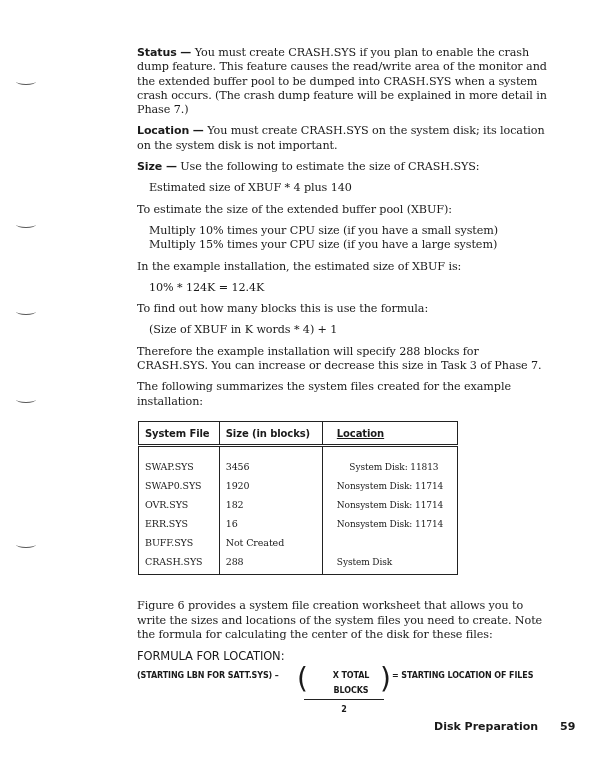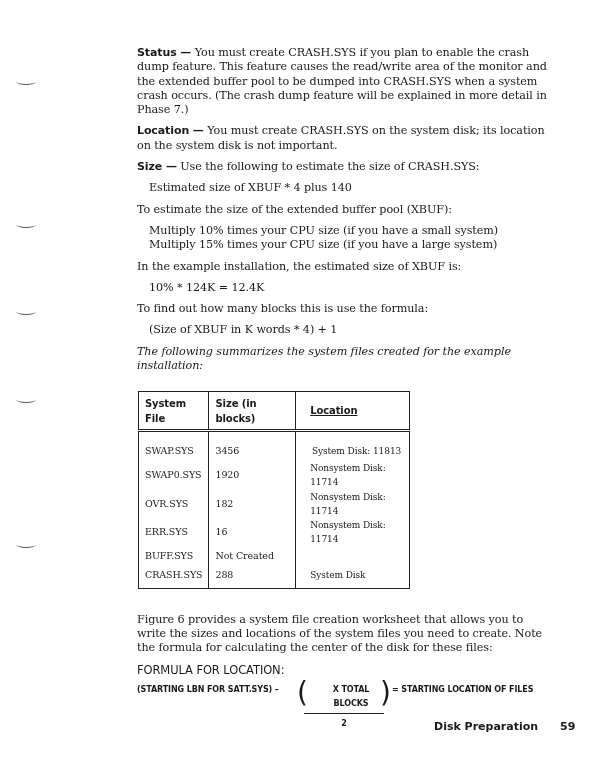--- a/index.html
+++ b/index.html
@@ -3,21 +3,21 @@
 <meta charset="utf-8">
 <style>
   html, body { margin: 0; padding: 0; }
   body { width: 604px; height: 783px; background: #ffffff; position: relative; overflow: hidden;
          font-family: "DejaVu Serif", "Liberation Serif", serif; color: #1a1a1a; }
   .page { position: absolute; left: 137px; top: 46px; width: 410px; font-size: 11.2px; line-height: 14.3px; letter-spacing: -0.1px; }
   .para { margin: 0 0 7px 0; }
   .bold-lead { font-family: "DejaVu Sans", "Liberation Sans", sans-serif; font-weight: bold; font-size: 11px; }
   .indent { margin: 0 0 7px 12px; }
   .indent div { line-height: 14.3px; }
-  table.sys { border-collapse: collapse; margin: 18px 0 0 1px; width: 272px; font-size: 10px; }
+  table.sys { border-collapse: collapse; margin: 12px 0 0 1px; width: 320px; font-size: 10px; }
   table.sys th { font-family: "DejaVu Sans", "Liberation Sans", sans-serif; font-weight: bold; font-size: 10px;
                   text-align: left; padding: 5px 6px 3px 6px; border-left: 1.5px solid #222; border-right: 1.5px solid #222;
                   border-top: 1.5px solid #222; border-bottom: 3px double #222; height: 14px; }
   table.sys td { padding: 0 6px; height: 19px; border-left: 1.5px solid #222; border-right: 1.5px solid #222; font-family: "DejaVu Serif", "Liberation Serif", serif; font-size: 9.5px; }
   table.sys tr.spacer td { height: 10px; }
   table.sys tr.last td { border-bottom: 1.5px solid #222; padding-bottom: 3px; }
   table.sys td.loc { font-size: 9px; }
   .formula-head { font-family: "DejaVu Sans", "Liberation Sans", sans-serif; font-size: 11.5px; margin: 6px 0 4px 0; }
   .formula { position: relative; height: 34px; font-family: "DejaVu Sans", "Liberation Sans", sans-serif; font-weight: bold; font-size: 8px; letter-spacing: -0.1px; }
   .formula .f-left { position: absolute; left: 0; top: 2px; }
@@ -65,22 +65,23 @@
   <div class="indent">
       <div>10% * 124K = 12.4K</div>
     </div>
 
   <p class="para">To find out how many blocks this is use the formula:</p>
 
   <div class="indent">
       <div>(Size of XBUF in K words * 4) + 1</div>
     </div>
 
+  <p class="para">Therefore the example installation will specify 288 blocks for CRASH.SYS. You can increase or decrease this size in Task 3 of Phase 7.</p>
 
-  <p class="para" style="margin-bottom:8px;font-style:italic;">The following summarizes the system files created for the example installation:</p>
+  <p class="para" style="margin-bottom:8px;">The following summarizes the system files created for the example installation:</p>
 
   <table class="sys">
     <colgroup>
         <col style="width:64px">
         <col style="width:90px">
         <col style="width:118px">
       </colgroup>
     <thead>
       <tr>
         <th>System File</th>

